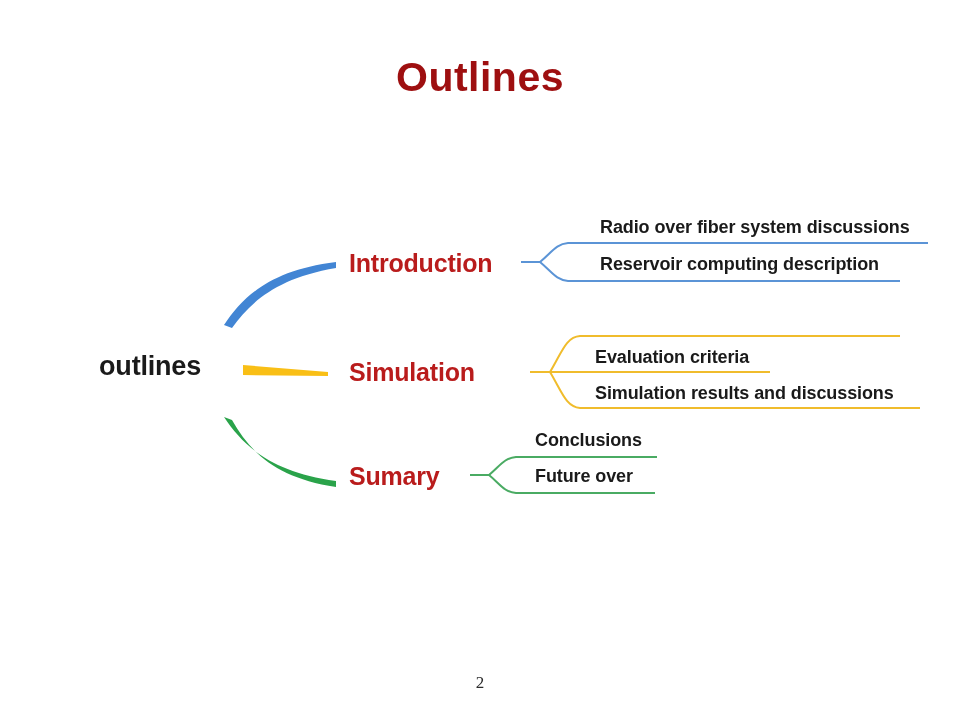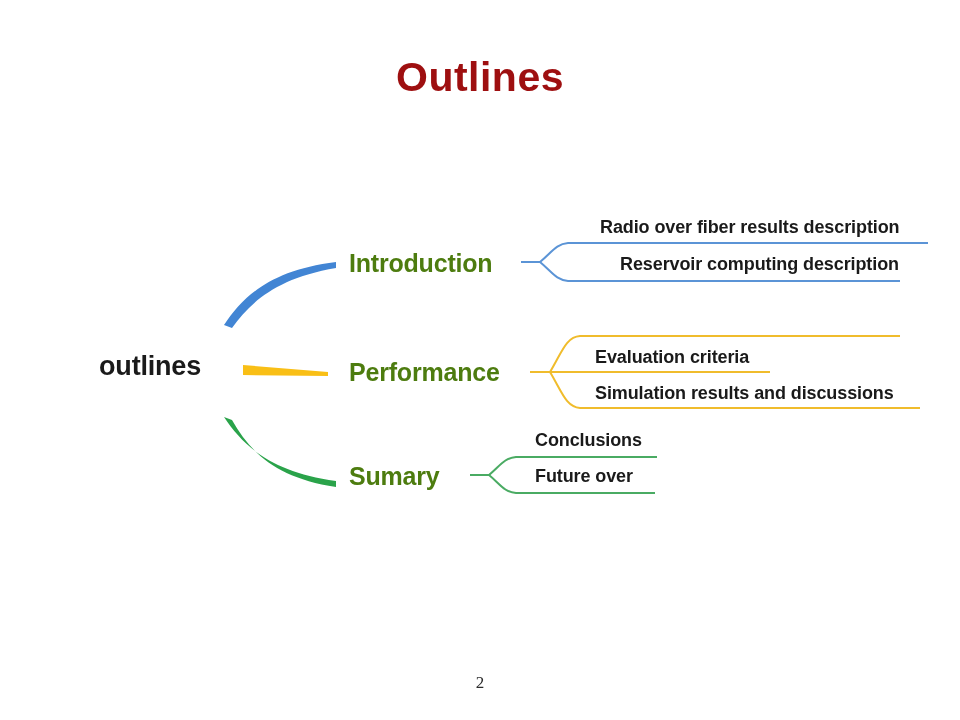--- a/index.html
+++ b/index.html
@@ -46,39 +46,39 @@
     font-weight: bold;
     font-size: 27px;
     color: #1a1a1a;
     letter-spacing: -0.2px;
   }
   .branch-label {
     position: absolute;
     font-family: "Liberation Sans", sans-serif;
     font-weight: bold;
     font-size: 25px;
-    color: #4d7c0f;
+    color: #b91c1c;
     letter-spacing: -0.2px;
     white-space: nowrap;
   }
   #branch-label-0 { left: 349px; top: 249px; }
   #branch-label-1 { left: 349px; top: 358px; }
   #branch-label-2 { left: 349px; top: 462px; }
 
   .leaf-label {
     position: absolute;
     font-family: "Liberation Sans", sans-serif;
     font-weight: bold;
     font-size: 18px;
     color: #1a1a1a;
     letter-spacing: -0.1px;
     white-space: nowrap;
   }
   #leaf-0-0 { left: 600px; top: 217px; }
-  #leaf-0-1 { left: 620px; top: 254px; }
+  #leaf-0-1 { left: 600px; top: 254px; }
   #leaf-1-0 { left: 595px; top: 310px; }
   #leaf-1-1 { left: 595px; top: 347px; }
   #leaf-1-2 { left: 595px; top: 383px; }
   #leaf-2-0 { left: 535px; top: 430px; }
   #leaf-2-1 { left: 535px; top: 466px; }
 
   .page-number {
     position: absolute;
     left: 0;
     top: 673px;
@@ -139,24 +139,24 @@
 
       <path d="M 489,475 C 500,484 504,492 516,493 L 655,493" stroke="#4aab63" stroke-width="2" fill="none"></path>
     </g>
   </svg>
 
   <div class="slide-title">Outlines</div>
 
   <div class="root-label">outlines</div>
 
   <div class="branch-label" id="branch-label-0">Introduction</div>
-  <div class="branch-label" id="branch-label-1">Performance</div>
+  <div class="branch-label" id="branch-label-1">Simulation</div>
   <div class="branch-label" id="branch-label-2">Sumary</div>
 
-  <div class="leaf-label" id="leaf-0-0">Radio over fiber results description</div>
+  <div class="leaf-label" id="leaf-0-0">Radio over fiber system discussions</div>
   <div class="leaf-label" id="leaf-0-1">Reservoir computing description</div>
 
   <div class="leaf-label" id="leaf-1-1">Evaluation criteria</div>
   <div class="leaf-label" id="leaf-1-2">Simulation results and discussions</div>
 
   <div class="leaf-label" id="leaf-2-0">Conclusions</div>
   <div class="leaf-label" id="leaf-2-1">Future over</div>
 
   <div class="page-number">2</div>
 

